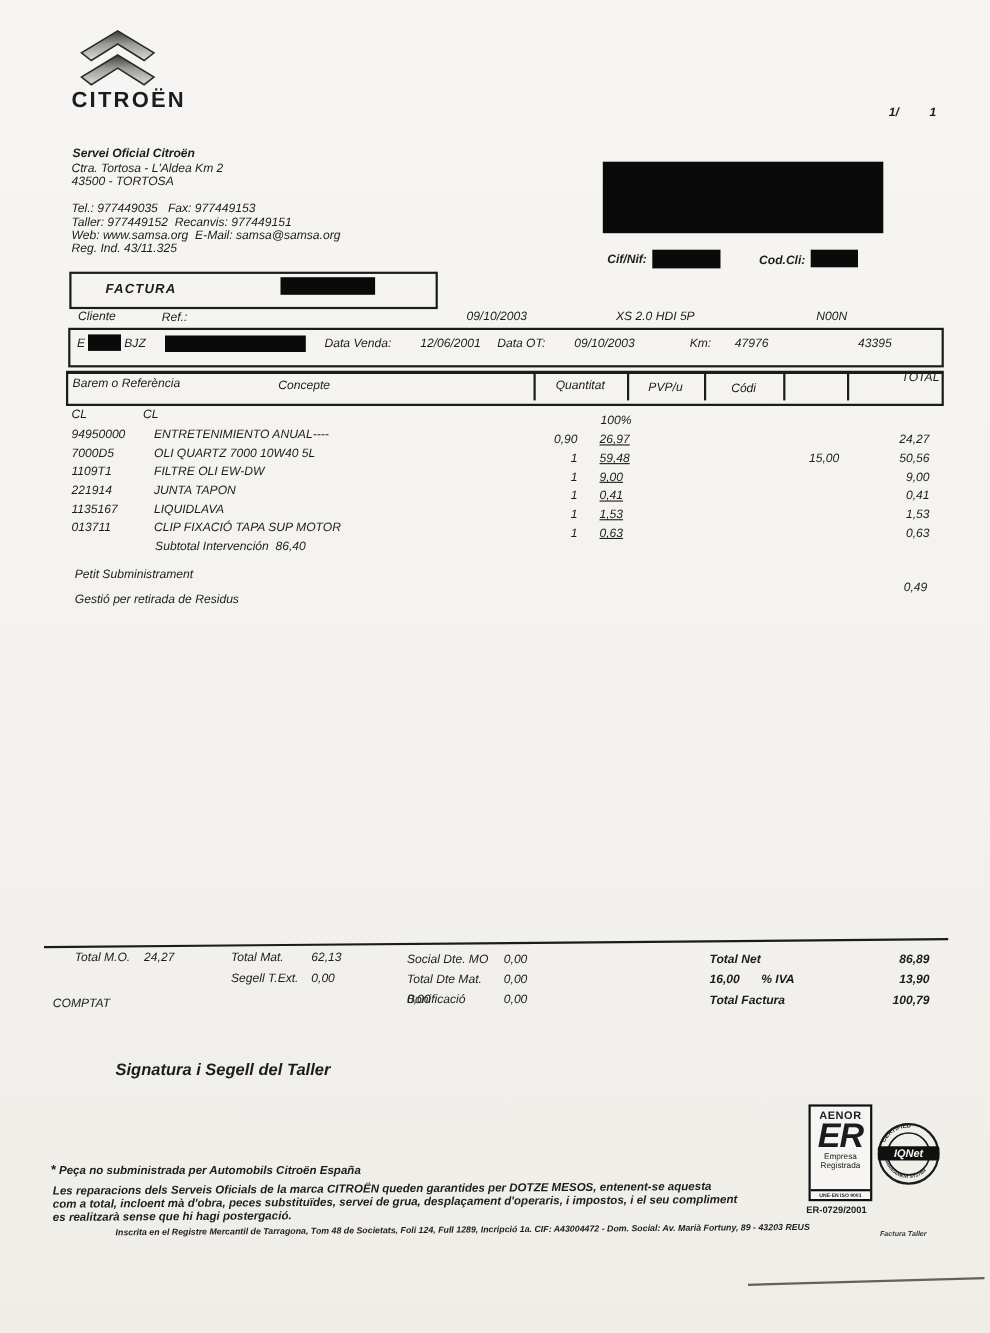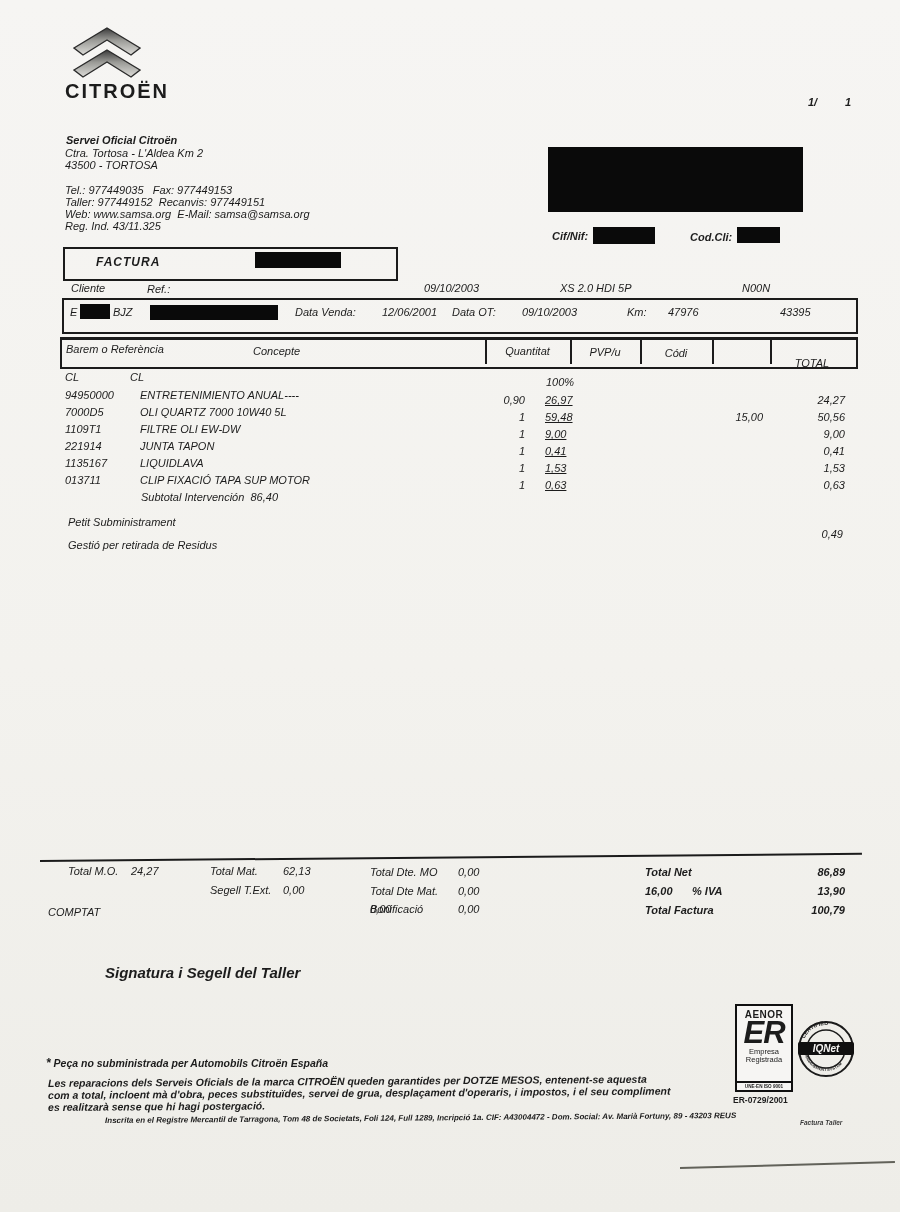--- a/index.html
+++ b/index.html
@@ -95,21 +95,21 @@
   <div class="vline" style="left:485px;top:339px;height:25px"></div>
   <div class="vline" style="left:570px;top:339px;height:25px"></div>
   <div class="vline" style="left:640px;top:339px;height:25px"></div>
   <div class="vline" style="left:712px;top:339px;height:25px"></div>
   <div class="vline" style="left:770px;top:339px;height:25px"></div>
   <div class="abs it t11" style="left:66px;top:343px">Barem o Referència</div>
   <div class="abs it t11" style="left:253px;top:345px">Concepte</div>
   <div class="abs it t11" style="left:485px;top:345px;width:85px;text-align:center">Quantitat</div>
   <div class="abs it t11" style="left:570px;top:346px;width:70px;text-align:center">PVP/u</div>
   <div class="abs it t11" style="left:640px;top:347px;width:72px;text-align:center">Códi</div>
-  <div class="abs it t11" style="left:770px;top:357px;width:84px;text-align:center">TOTAL</div>
+  <div class="abs it t11" style="left:770px;top:337px;width:84px;text-align:right">TOTAL</div>
 
   <div class="abs it t11" style="left:65px;top:371px">CL</div>
   <div class="abs it t11" style="left:130px;top:371px">CL</div>
   <div class="abs it t11" style="left:520px;top:376px;width:80px;text-align:center">100%</div>
 
   <div class="row" style="top:389px">
     <span class="cell c-ref">94950000</span>
     <span class="cell c-con">ENTRETENIMIENTO ANUAL----</span>
     <span class="cell c-qty">0,90</span>
     <span class="cell c-pvp">26,97</span>
@@ -166,21 +166,21 @@
   <div class="abs it t11 ralign" style="left:757px;top:528px;width:86px">0,49</div>
 
   <div class="abs" style="left:40px;top:860px;width:822px;height:2px;background:#1b1b1b;transform:rotate(-0.5deg);transform-origin:left center"></div>
 
   <div class="abs it t11" style="left:68px;top:865px">Total M.O.</div>
   <div class="abs it t11" style="left:131px;top:865px">24,27</div>
   <div class="abs it t11" style="left:210px;top:865px">Total Mat.</div>
   <div class="abs it t11" style="left:283px;top:865px">62,13</div>
   <div class="abs it t11" style="left:210px;top:884px">Segell T.Ext.</div>
   <div class="abs it t11" style="left:283px;top:884px">0,00</div>
-  <div class="abs it t11" style="left:370px;top:866px">Total Dte. MO</div>
+  <div class="abs it t11" style="left:370px;top:866px">Social Dte. MO</div>
   <div class="abs it t11" style="left:458px;top:866px">0,00</div>
   <div class="abs it t11" style="left:370px;top:885px">Total Dte Mat.</div>
   <div class="abs it t11" style="left:458px;top:885px">0,00</div>
   <div class="abs it t11" style="left:370px;top:903px">0,00</div>
   <div class="abs it t11" style="left:370px;top:903px">Bonificació</div>
   <div class="abs it t11" style="left:458px;top:903px">0,00</div>
   <div class="abs it t11" style="left:48px;top:906px">COMPTAT</div>
 
   <div class="abs it b t11" style="left:645px;top:866px">Total Net</div>
   <div class="abs it b t11 ralign" style="left:757px;top:866px;width:88px">86,89</div>

